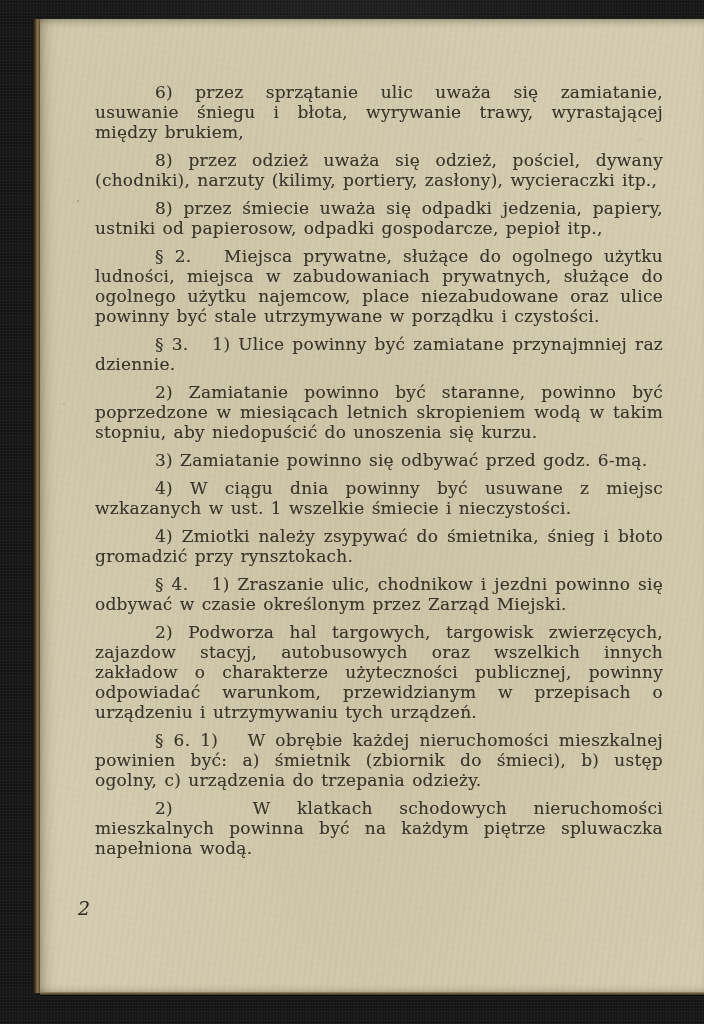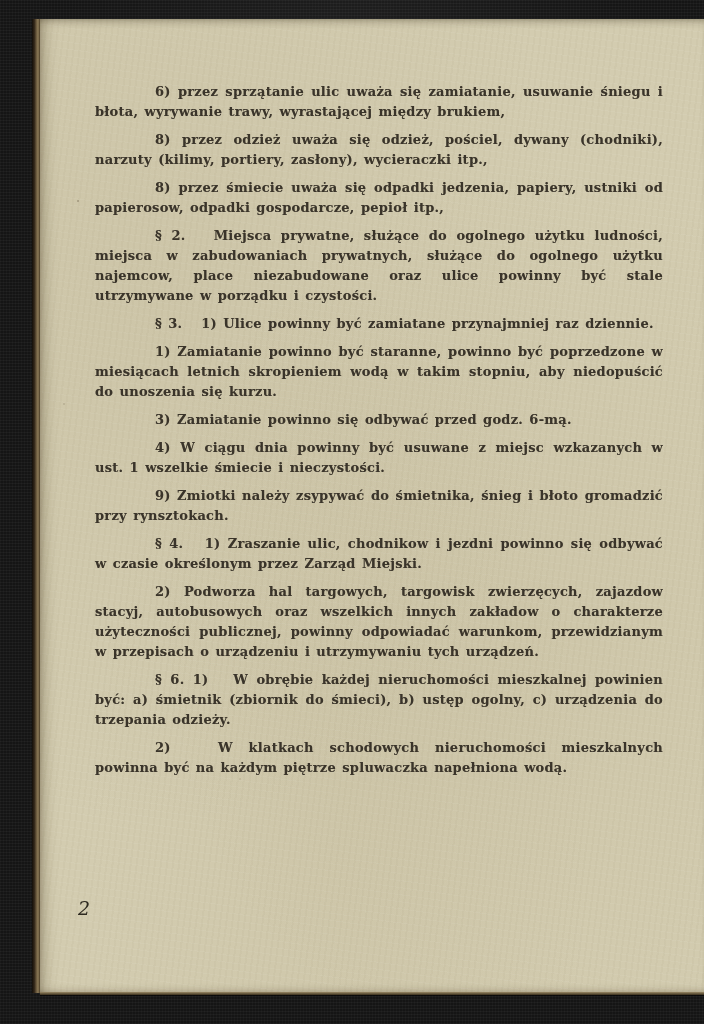--- a/index.html
+++ b/index.html
@@ -60,22 +60,22 @@
     width: 100%;
     height: 3px;
     background: linear-gradient(180deg, #9a8a66, #3a2f1c);
   }
   .text-block {
     position: absolute;
     left: 55px;
     right: 41px;
     top: 63px;
     color: #3a342a;
-    font-size: 13px;
-    font-weight: bold;
+    font-size: 17px;
+    font-weight: normal;
     line-height: 20px;
     letter-spacing: 0.25px;
     word-spacing: 1.5px;
     text-align: justify;
   }
   .text-block p {
     margin: 0 0 8px 0;
     text-indent: 60px;
     text-shadow: 0 0 0.6px rgba(58,52,42,0.35);
   }
@@ -109,24 +109,24 @@
     <div class="page-edge"></div>
     <div class="page-edge-bottom"></div>
     <div class="speckles"></div>
 
     <div class="text-block">
       <p>6) przez sprzątanie ulic uważa się zamiatanie, usuwanie śniegu i błota, wyrywanie trawy, wyrastającej między brukiem,</p>
       <p>8) przez odzież uważa się odzież, pościel, dywany (chodniki), narzuty (kilimy, portiery, zasłony), wycieraczki itp.,</p>
       <p>8) przez śmiecie uważa się odpadki jedzenia, papiery, ustniki od papierosow, odpadki gospodarcze, pepioł itp.,</p>
       <p>§ 2.&nbsp;&nbsp;&nbsp;Miejsca prywatne, służące do ogolnego użytku ludności, miejsca w zabudowaniach prywatnych, służące do ogolnego użytku najemcow, place niezabudowane oraz ulice powinny być stale utrzymywane w porządku i czystości.</p>
       <p>§ 3.&nbsp;&nbsp;&nbsp;1) Ulice powinny być zamiatane przynajmniej raz dziennie.</p>
-      <p>1) Zamiatanie powinno być staranne, powinno być poprzedzone w miesiącach letnich skropieniem wodą w takim stopniu, aby niedopuścić do unoszenia się kurzu.</p>
+      <p>2) Zamiatanie powinno być staranne, powinno być poprzedzone w miesiącach letnich skropieniem wodą w takim stopniu, aby niedopuścić do unoszenia się kurzu.</p>
       <p>3) Zamiatanie powinno się odbywać przed godz. 6-mą.</p>
       <p>4) W ciągu dnia powinny być usuwane z miejsc wzkazanych w ust. 1 wszelkie śmiecie i nieczystości.</p>
-      <p>9) Zmiotki należy zsypywać do śmietnika, śnieg i błoto gromadzić przy rynsztokach.</p>
+      <p>4) Zmiotki należy zsypywać do śmietnika, śnieg i błoto gromadzić przy rynsztokach.</p>
       <p>§ 4.&nbsp;&nbsp;&nbsp;1) Zraszanie ulic, chodnikow i jezdni powinno się odbywać w czasie określonym przez Zarząd Miejski.</p>
       <p>2) Podworza hal targowych, targowisk zwierzęcych, zajazdow stacyj, autobusowych oraz wszelkich innych zakładow o charakterze użyteczności publicznej, powinny odpowiadać warunkom, przewidzianym w przepisach o urządzeniu i utrzymywaniu tych urządzeń.</p>
       <p>§ 6. 1)&nbsp;&nbsp;&nbsp;W obrębie każdej nieruchomości mieszkalnej powinien być: a) śmietnik (zbiornik do śmieci), b) ustęp ogolny, c) urządzenia do trzepania odzieży.</p>
       <p>2)&nbsp;&nbsp;&nbsp;W klatkach schodowych nieruchomości mieszkalnych powinna być na każdym piętrze spluwaczka napełniona wodą.</p>
     </div>
 
     <div class="page-number">2</div>
   </div>
 </div>
 

